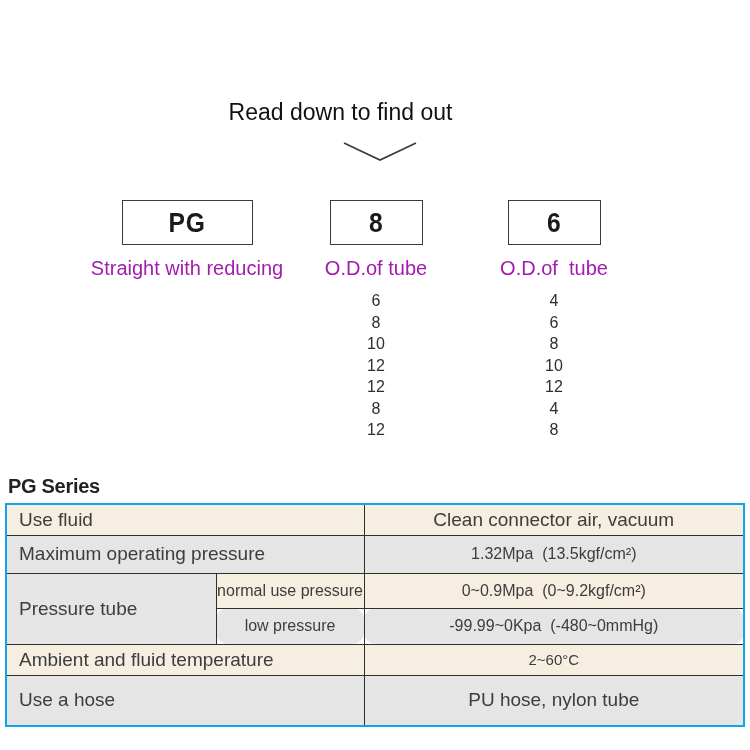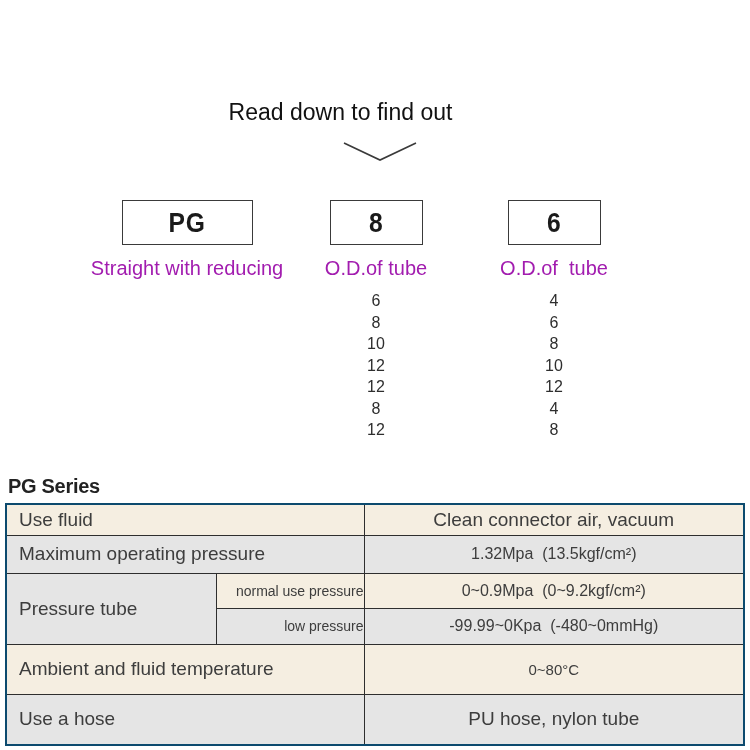--- a/index.html
+++ b/index.html
@@ -29,28 +29,28 @@
   .seg-label { margin-top: 12px; font-size: 20px; color: #a21caf; white-space: pre; text-align: center; }
   .options { margin-top: 10px; list-style: none; text-align: center; }
   .options li { font-size: 16px; line-height: 21.5px; color: #2e2e2e; }
 
   
   .series-heading { position: absolute; left: 8px; top: 463px; font-size: 20px;
     font-weight: bold; color: #222; letter-spacing: -0.3px; margin-top: 12px; }
   table.spec { position: absolute; left: 5px; top: 503px; width: 738px;
     border-collapse: collapse; table-layout: fixed; }
   table.spec td { border: 1px solid #2e2e2e; color: #3d3d3d; overflow: hidden; }
-  table.spec { border: 2px solid #0c4a6e; }
+  table.spec { border: 2px solid #0ea5e9; }
   td.lbl { font-size: 19px; padding-left: 12px; text-align: left; }
-  td.sublbl { font-size: 14px; text-align: right; color: #4a4a4a; }
+  td.sublbl { font-size: 16px; text-align: center; color: #4a4a4a; }
   td.val { text-align: center; white-space: pre; }
   .beige { background: #f5eee1; }
   .white { background: #e5e5e5; }
   .h1 { height: 31px; } .h2 { height: 38px; } .h3 { height: 35px; }
-  .h4 { height: 36px; } .h5 { height: 50px; } .h6 { height: 51px; }
+  .h4 { height: 36px; border-radius: 12px; } .h5 { height: 31px; } .h6 { height: 51px; }
   .fs19 { font-size: 19px; } .fs16 { font-size: 16px; } .fs15 { font-size: 15px; }
 </style>
 </head>
 <body>
 
 <div class="page">
 
   <div class="subtitle">Read down to find out</div>
   <div class="chevron-wrap">
     <svg width="80" height="24" viewBox="0 0 80 24">
@@ -118,21 +118,21 @@
       <td class="lbl white" rowspan="2">Pressure tube</td>
       <td class="sublbl beige h3">normal use pressure</td>
       <td class="val beige fs16 h3">0~0.9Mpa  (0~9.2kgf/cm²)</td>
     </tr>
     <tr class="h4">
       <td class="sublbl white h4">low pressure</td>
       <td class="val white fs16 h4">-99.99~0Kpa  (-480~0mmHg)</td>
     </tr>
     <tr class="h5">
       <td class="lbl beige h5" colspan="2">Ambient and fluid temperature</td>
-      <td class="val beige fs15 h5">0~80°C</td>
+      <td class="val beige fs15 h5">2~60°C</td>
     </tr>
     <tr class="h6">
       <td class="lbl white h6" colspan="2">Use a hose</td>
       <td class="val white fs19 h6">PU hose, nylon tube</td>
     </tr>
   </tbody>
     </table>
 
 </div>
 

